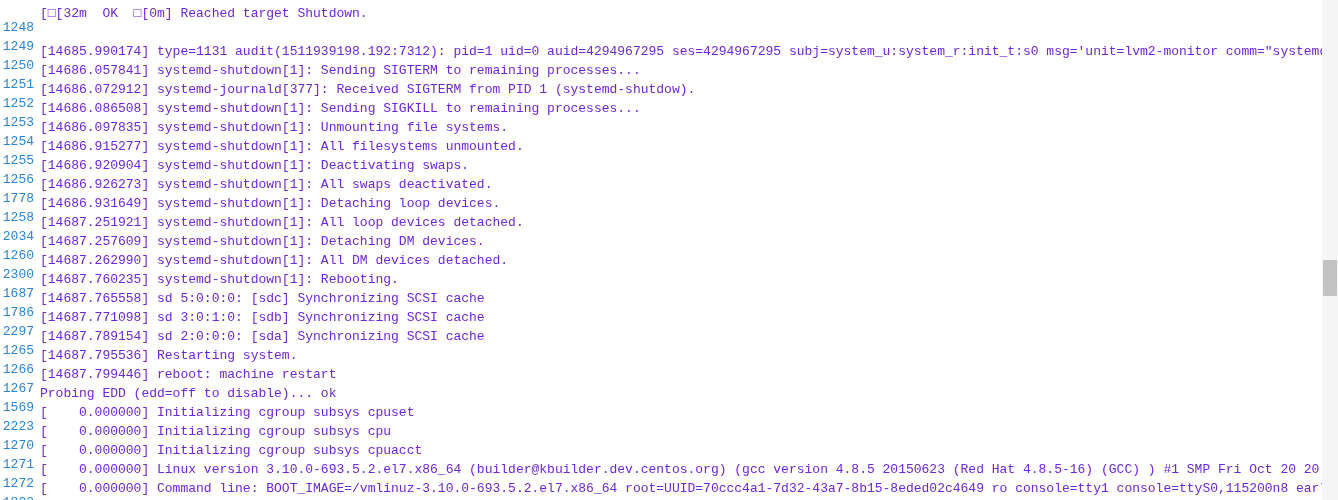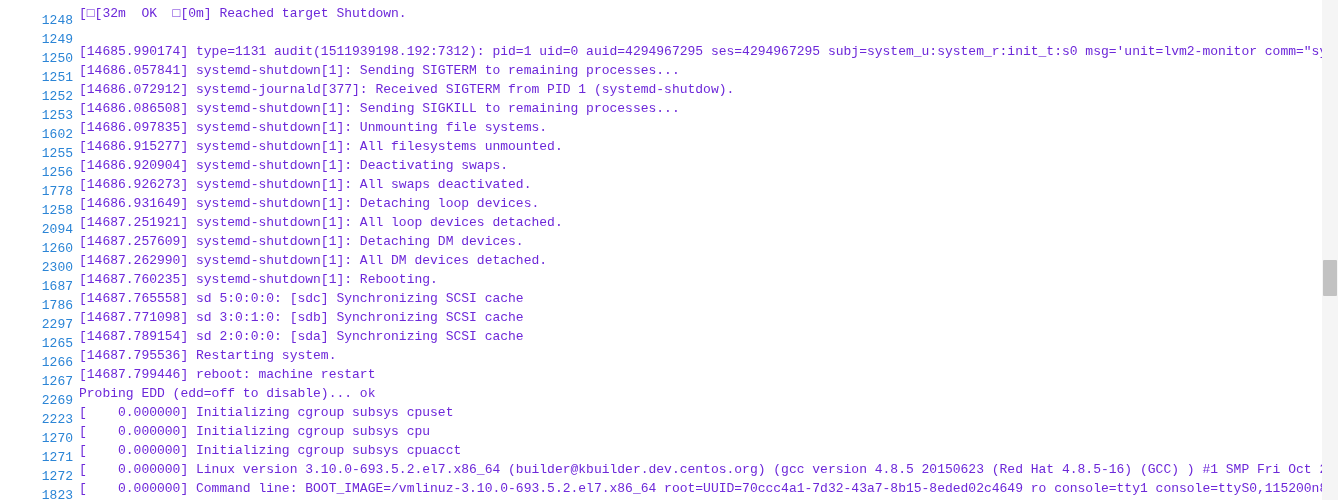--- a/index.html
+++ b/index.html
@@ -22,22 +22,21 @@
       width: 100%;
       height: 100%;
     }
     .gutter {
       width: 40px;
       flex-shrink: 0;
       text-align: right;
       padding-right: 6px;
       color: #2b85d6;
       user-select: none;
-      padding-top: 11px;
-      margin-left: 39px;
+      padding-top: 18px;
     }
     .gutter div {
       height: 19px;
     }
     .content {
       flex: 1;
       color: #6d28d9;
       white-space: pre;
       padding-top: 4px;
       overflow: hidden;
@@ -67,35 +66,35 @@
 <body>
 
 <div class="viewer">
   <div class="gutter" id="gutter">
       <div>1248</div>
       <div>1249</div>
       <div>1250</div>
       <div>1251</div>
       <div>1252</div>
       <div>1253</div>
-      <div>1602</div>
+      <div>1254</div>
       <div>1255</div>
       <div>1256</div>
       <div>1778</div>
       <div>1258</div>
-      <div>2094</div>
+      <div>2034</div>
       <div>1260</div>
       <div>2300</div>
       <div>1687</div>
       <div>1786</div>
       <div>2297</div>
       <div>1265</div>
       <div>1266</div>
       <div>1267</div>
-      <div>2269</div>
+      <div>1569</div>
       <div>2223</div>
       <div>1270</div>
       <div>1271</div>
       <div>1272</div>
       <div>1823</div>
     </div>
   <div class="content" id="content"><div>[□[32m  OK  □[0m] Reached target Shutdown.</div><div></div><div>[14685.990174] type=1131 audit(1511939198.192:7312): pid=1 uid=0 auid=4294967295 ses=4294967295 subj=system_u:system_r:init_t:s0 msg='unit=lvm2-monitor comm="systemd" e</div><div>[14686.057841] systemd-shutdown[1]: Sending SIGTERM to remaining processes...</div><div>[14686.072912] systemd-journald[377]: Received SIGTERM from PID 1 (systemd-shutdow).</div><div>[14686.086508] systemd-shutdown[1]: Sending SIGKILL to remaining processes...</div><div>[14686.097835] systemd-shutdown[1]: Unmounting file systems.</div><div>[14686.915277] systemd-shutdown[1]: All filesystems unmounted.</div><div>[14686.920904] systemd-shutdown[1]: Deactivating swaps.</div><div>[14686.926273] systemd-shutdown[1]: All swaps deactivated.</div><div>[14686.931649] systemd-shutdown[1]: Detaching loop devices.</div><div>[14687.251921] systemd-shutdown[1]: All loop devices detached.</div><div>[14687.257609] systemd-shutdown[1]: Detaching DM devices.</div><div>[14687.262990] systemd-shutdown[1]: All DM devices detached.</div><div>[14687.760235] systemd-shutdown[1]: Rebooting.</div><div>[14687.765558] sd 5:0:0:0: [sdc] Synchronizing SCSI cache</div><div>[14687.771098] sd 3:0:1:0: [sdb] Synchronizing SCSI cache</div><div>[14687.789154] sd 2:0:0:0: [sda] Synchronizing SCSI cache</div><div>[14687.795536] Restarting system.</div><div>[14687.799446] reboot: machine restart</div><div>Probing EDD (edd=off to disable)... ok</div><div>[    0.000000] Initializing cgroup subsys cpuset</div><div>[    0.000000] Initializing cgroup subsys cpu</div><div>[    0.000000] Initializing cgroup subsys cpuacct</div><div>[    0.000000] Linux version 3.10.0-693.5.2.el7.x86_64 (builder@kbuilder.dev.centos.org) (gcc version 4.8.5 20150623 (Red Hat 4.8.5-16) (GCC) ) #1 SMP Fri Oct 20 20:32</div><div>[    0.000000] Command line: BOOT_IMAGE=/vmlinuz-3.10.0-693.5.2.el7.x86_64 root=UUID=70ccc4a1-7d32-43a7-8b15-8eded02c4649 ro console=tty1 console=ttyS0,115200n8 earlyp</div></div>
 </div>
 
 <div class="scrollbar-track">

